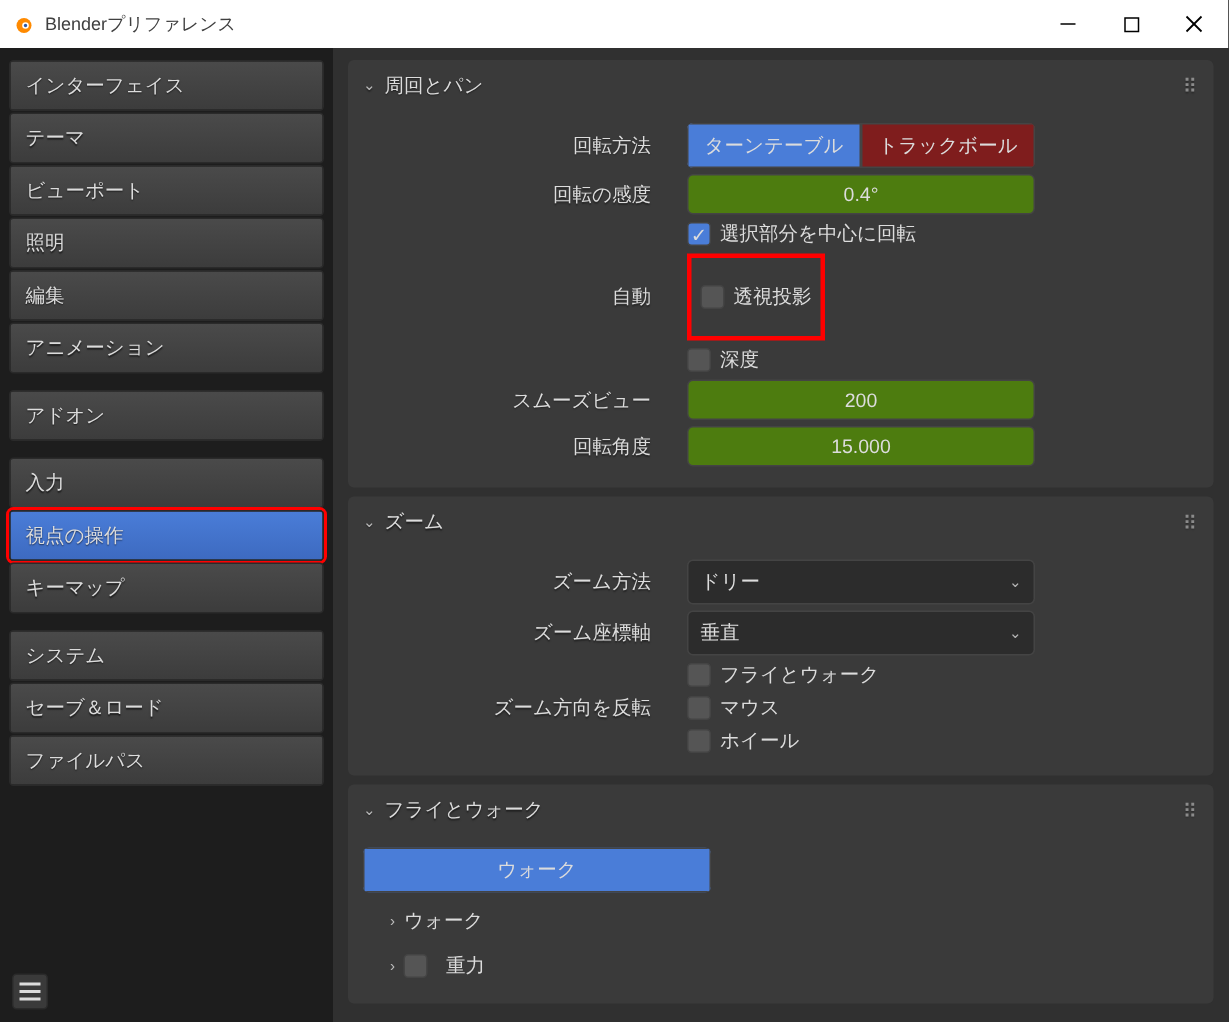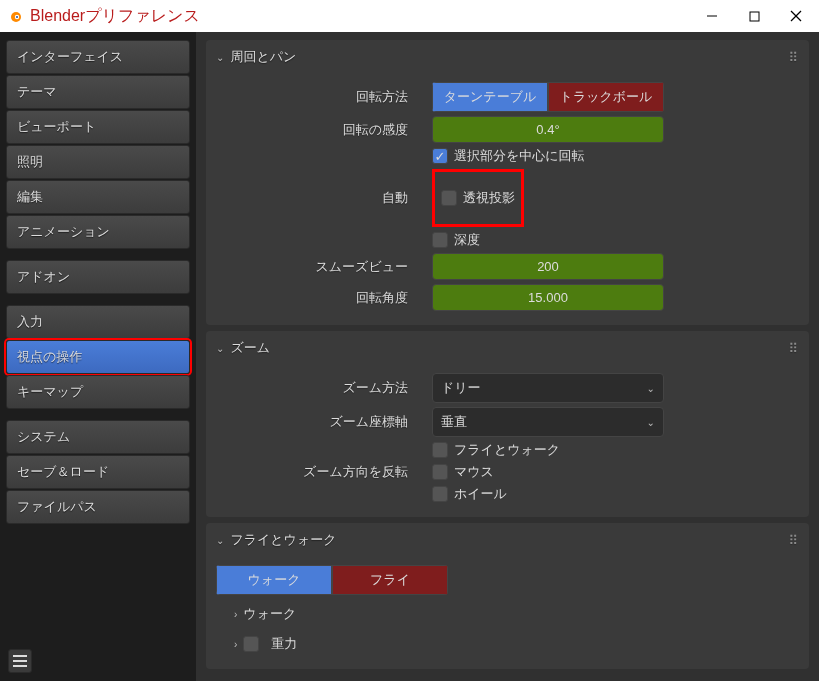--- a/index.html
+++ b/index.html
@@ -1,23 +1,23 @@
 <!DOCTYPE html>
 <html><head>
 <meta charset="utf-8">
 <style>
 *{margin:0;padding:0;box-sizing:border-box;font-family:sans-serif;font-size:13px;color:#dcdcdc}
 body{background:#1d1d1d;width:819px;height:681px;overflow:hidden}
 .titlebar{height:32px;background:#fff;display:flex;align-items:center;padding:0 8px;justify-content:space-between}
 .titlebar-left{display:flex;align-items:center;gap:6px}
-.title-text{color:#b91c1c;font-size:16px}
+.title-text{color:#404040;font-size:12px}
 .titlebar-right{display:flex;gap:12px}
 .winbtn{width:30px;height:28px;display:flex;align-items:center;justify-content:center;color:#000}
 .main{display:flex;height:649px}
-.sidebar{width:196px;background:#1d1d1d;padding:8px 6px;display:flex;flex-direction:column;gap:1px}
+.sidebar{width:222px;background:#1d1d1d;padding:8px 6px;display:flex;flex-direction:column;gap:1px}
 .side-item{background:linear-gradient(180deg,#4a4a4a,#3c3c3c);border:1px solid #2a2a2a;border-radius:3px;padding:7px 10px;cursor:pointer;text-shadow:0 1px 1px rgba(0,0,0,.6)}
 .side-item.active{background:linear-gradient(180deg,#4a7dd8,#3d6ac0)}
 .side-item.highlighted{box-shadow:0 0 0 2px #f00}
 .side-gap{height:9px}
 .content{flex:1;background:#303030;padding:8px 10px;overflow-y:auto}
 .panel{background:#3a3a3a;border-radius:4px;margin-bottom:6px}
 .panel-header{display:flex;align-items:center;padding:8px 10px;gap:6px;cursor:pointer;text-shadow:0 1px 1px rgba(0,0,0,.5)}
 .panel-drag{margin-left:auto;opacity:.5;letter-spacing:1px}
 .panel-body{padding:4px 10px 10px}
 .row{display:flex;align-items:center;margin:4px 0}
@@ -218,21 +218,20 @@
       <div class="panel-header">
         <span class="chev">⌄</span>
         <span>フライとウォーク</span>
         <span class="panel-drag">⠿</span>
       </div>
       <div class="panel-body">
         <div class="row">
           <div class="row-ctrl">
             <div class="toggle-group">
               <div class="toggle-btn sel">ウォーク</div>
-              <div class="toggle-btn">フライ</div>
             </div>
           </div>
         </div>
         <div class="sub-head">
           <span class="chev">›</span>
           <span>ウォーク</span>
         </div>
         <div class="sub-head">
           <span class="chev">›</span>
           <span class="checkbox"></span>

